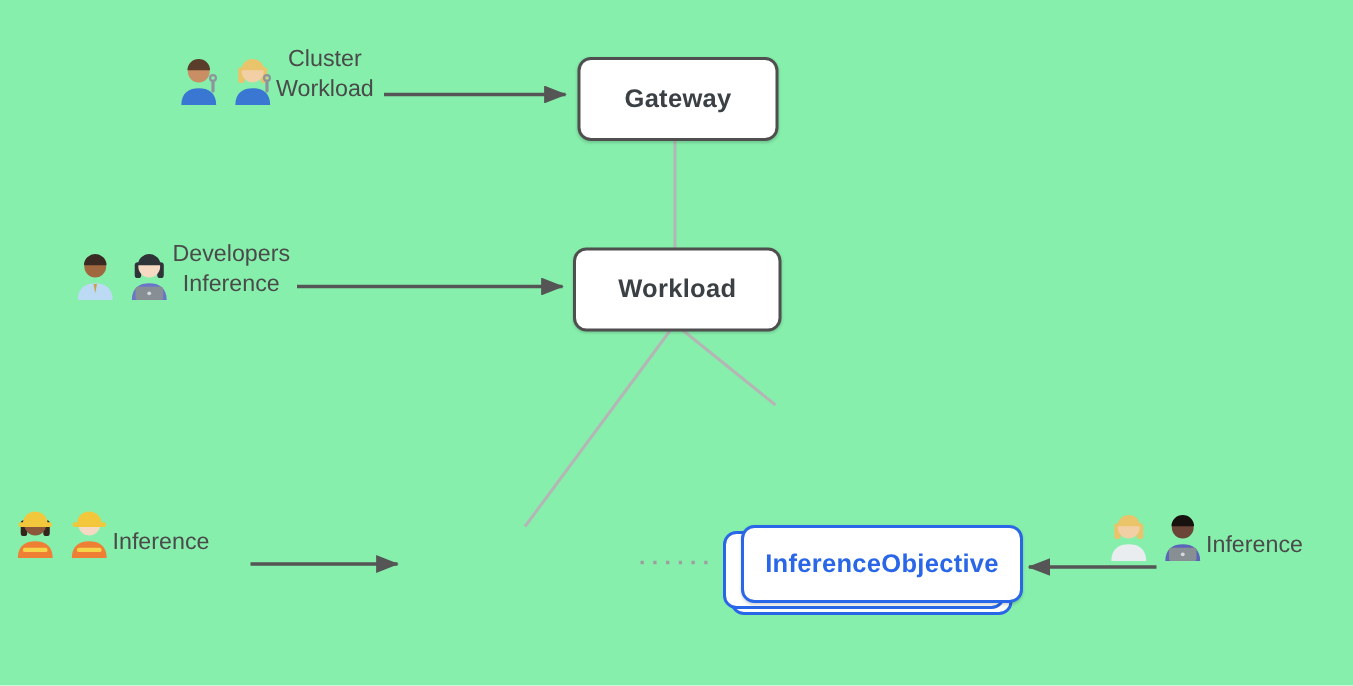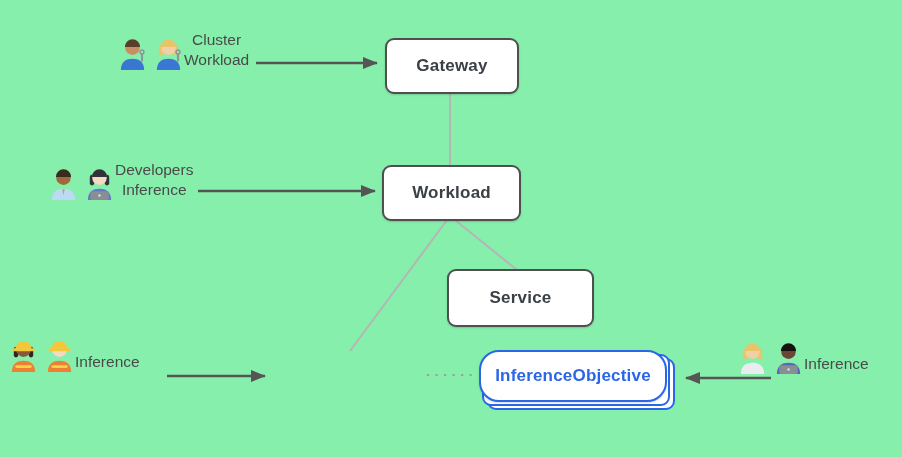--- a/index.html
+++ b/index.html
@@ -25,21 +25,21 @@
   #service{left:447px;top:269px;width:143px;height:54px;}
   #inferencepool{left:273px;top:350px;width:150px;height:52px;}
 
   #objstack{position:absolute;left:477px;top:350px;width:188px;height:52px;z-index:2;}
   #objstack .layer{
     position:absolute;width:188px;height:52px;background:#fff;
     border:2.4px solid var(--blue);border-radius:9px;box-sizing:border-box;
   }
   #objstack .l2{left:10px;top:8px;}
   #objstack .l1{left:5px;top:4px;}
-  #objstack .node{left:2px;top:0;width:188px;height:52px;box-sizing:border-box;border-radius:20px;}
+  #objstack .node{left:17px;top:0;width:188px;height:52px;box-sizing:border-box;}
 
   .persona{
     position:absolute;z-index:2;display:flex;flex-direction:row;
     align-items:flex-end;color:var(--labelC);width:160px;
   }
   .ppl{display:flex;gap:5px;align-items:flex-end;height:38px;}
   .ppl svg{display:block;}
   .plabel{font-size:15.5px;line-height:20px;text-align:center;margin-top:3px;}
   #p0{left:117px;top:27px;}
   #p1{left:48px;top:157px;}
@@ -71,23 +71,20 @@
   </svg>
 
   <div class="node gray" id="gateway">
     <span>Gateway</span>
   </div>
 
   <div class="node gray" id="httproute">
     <span>Workload</span>
   </div>
 
-  <div class="node gray" id="service">
-    <span>Service</span>
-  </div>
 
 
   <div id="objstack">
     <div class="layer l2"></div>
     <div class="layer l1"></div>
     <div class="node blue">
       <span>InferenceObjective</span>
     </div>
   </div>
 

